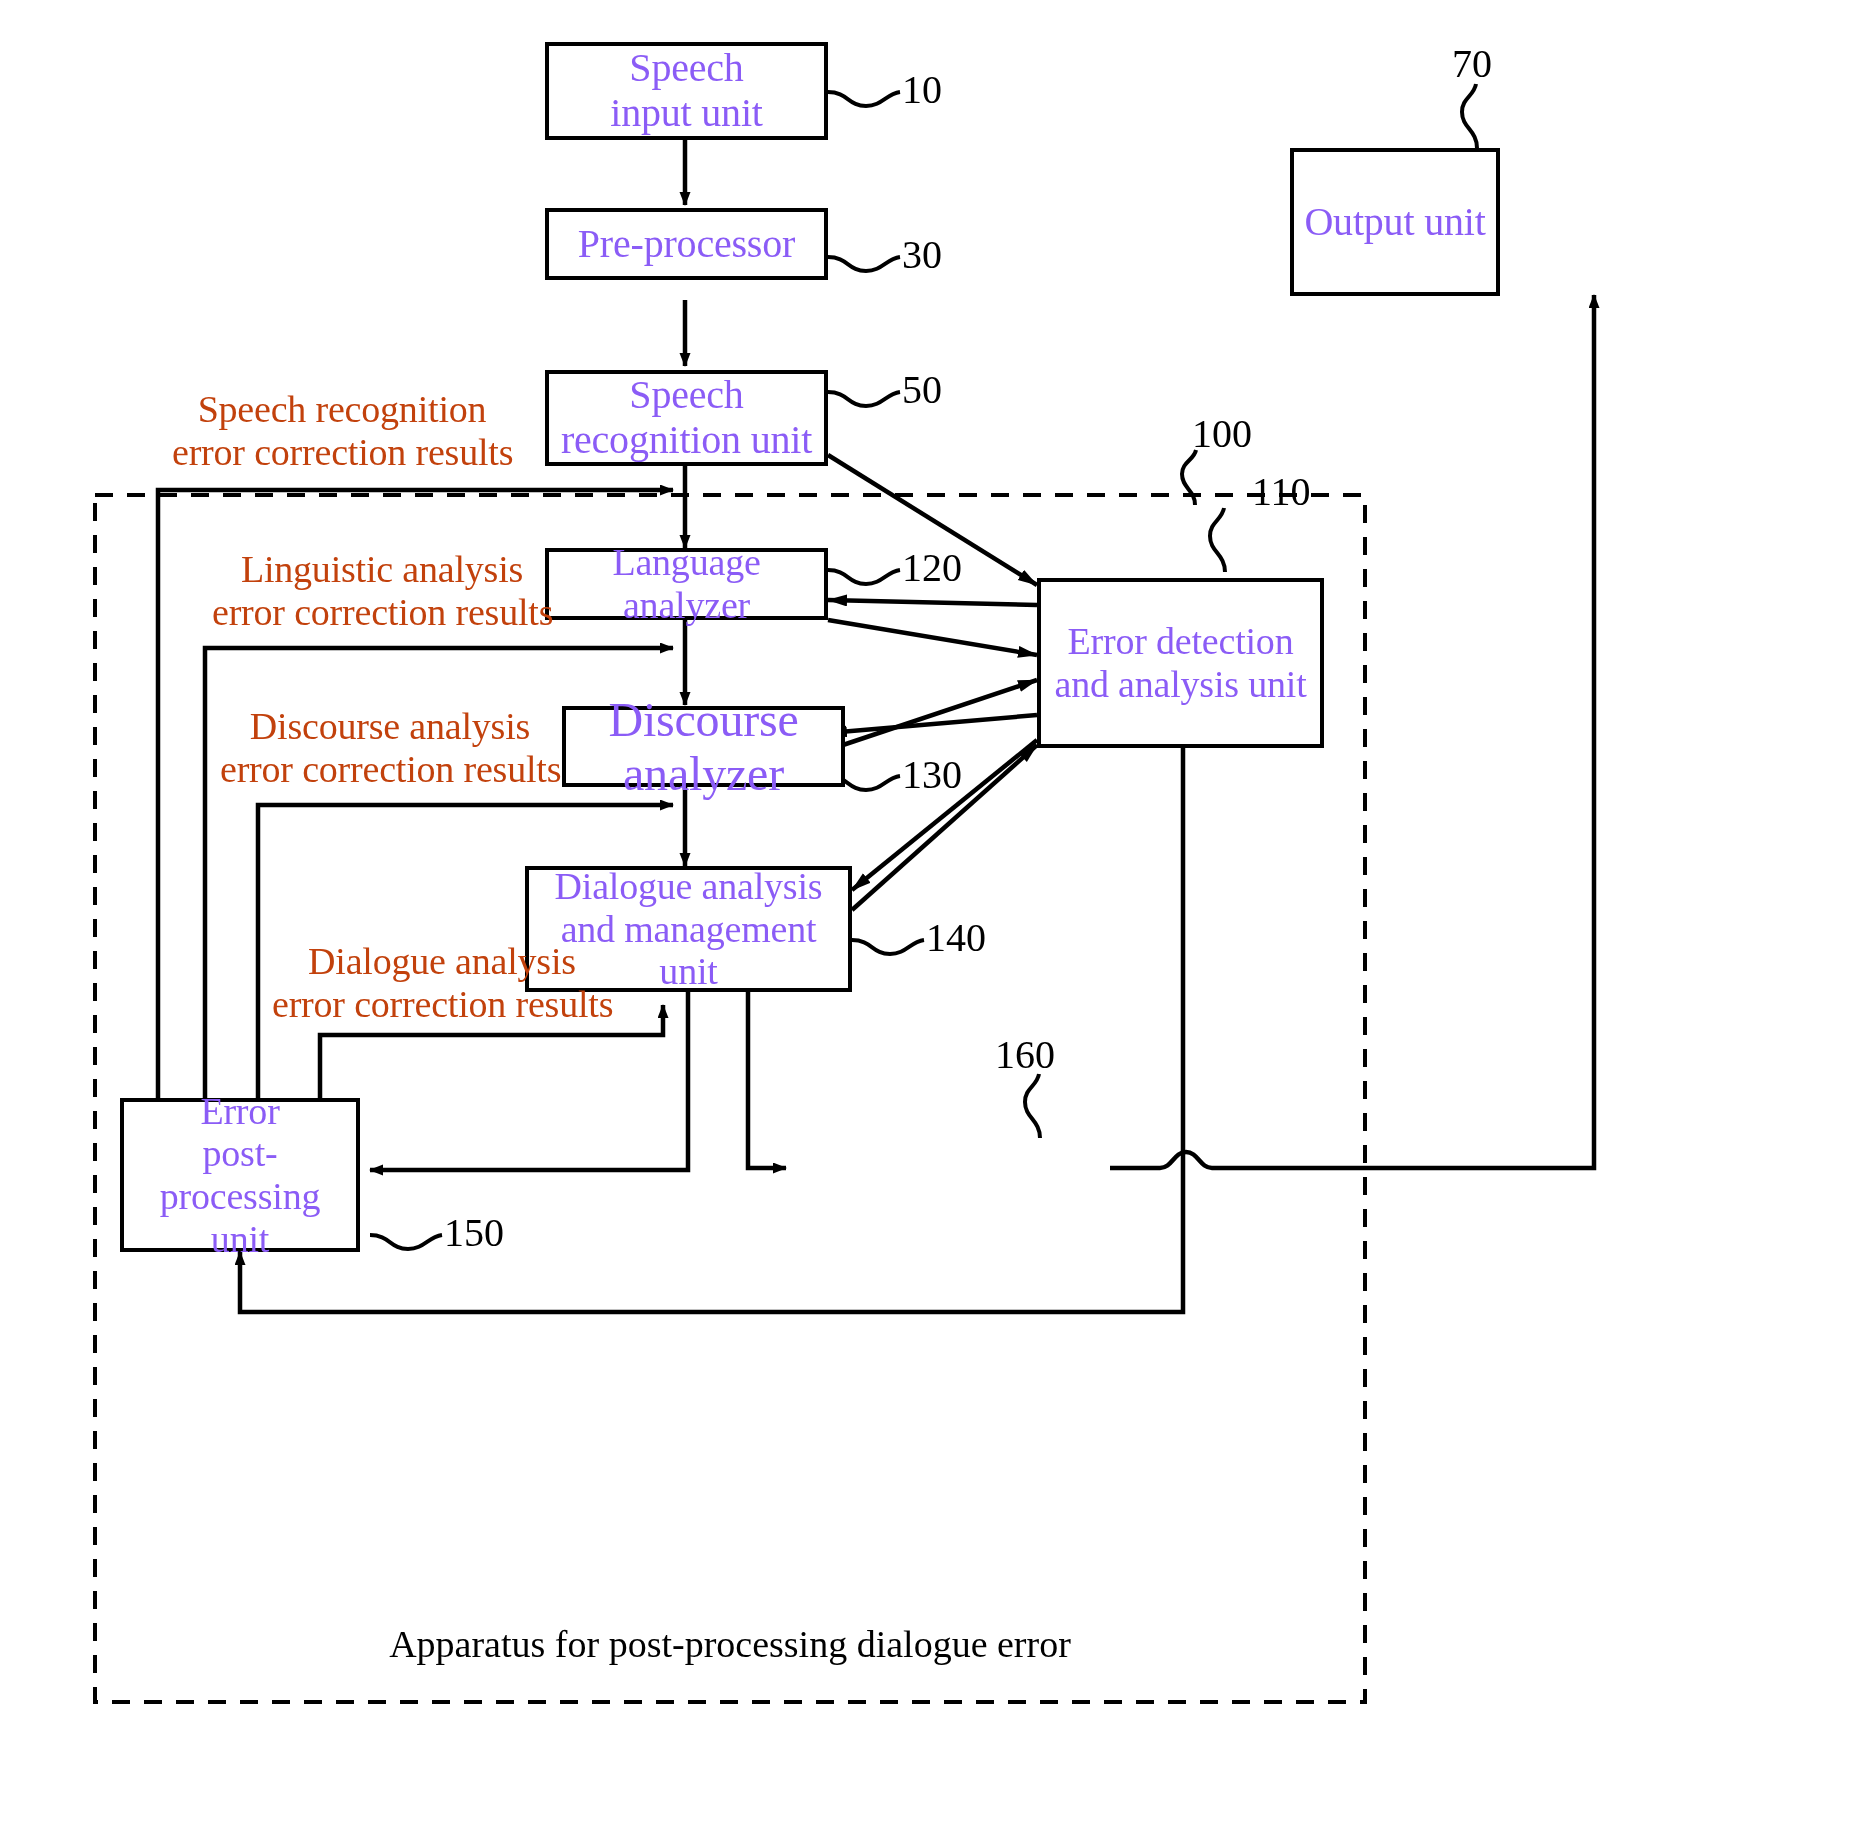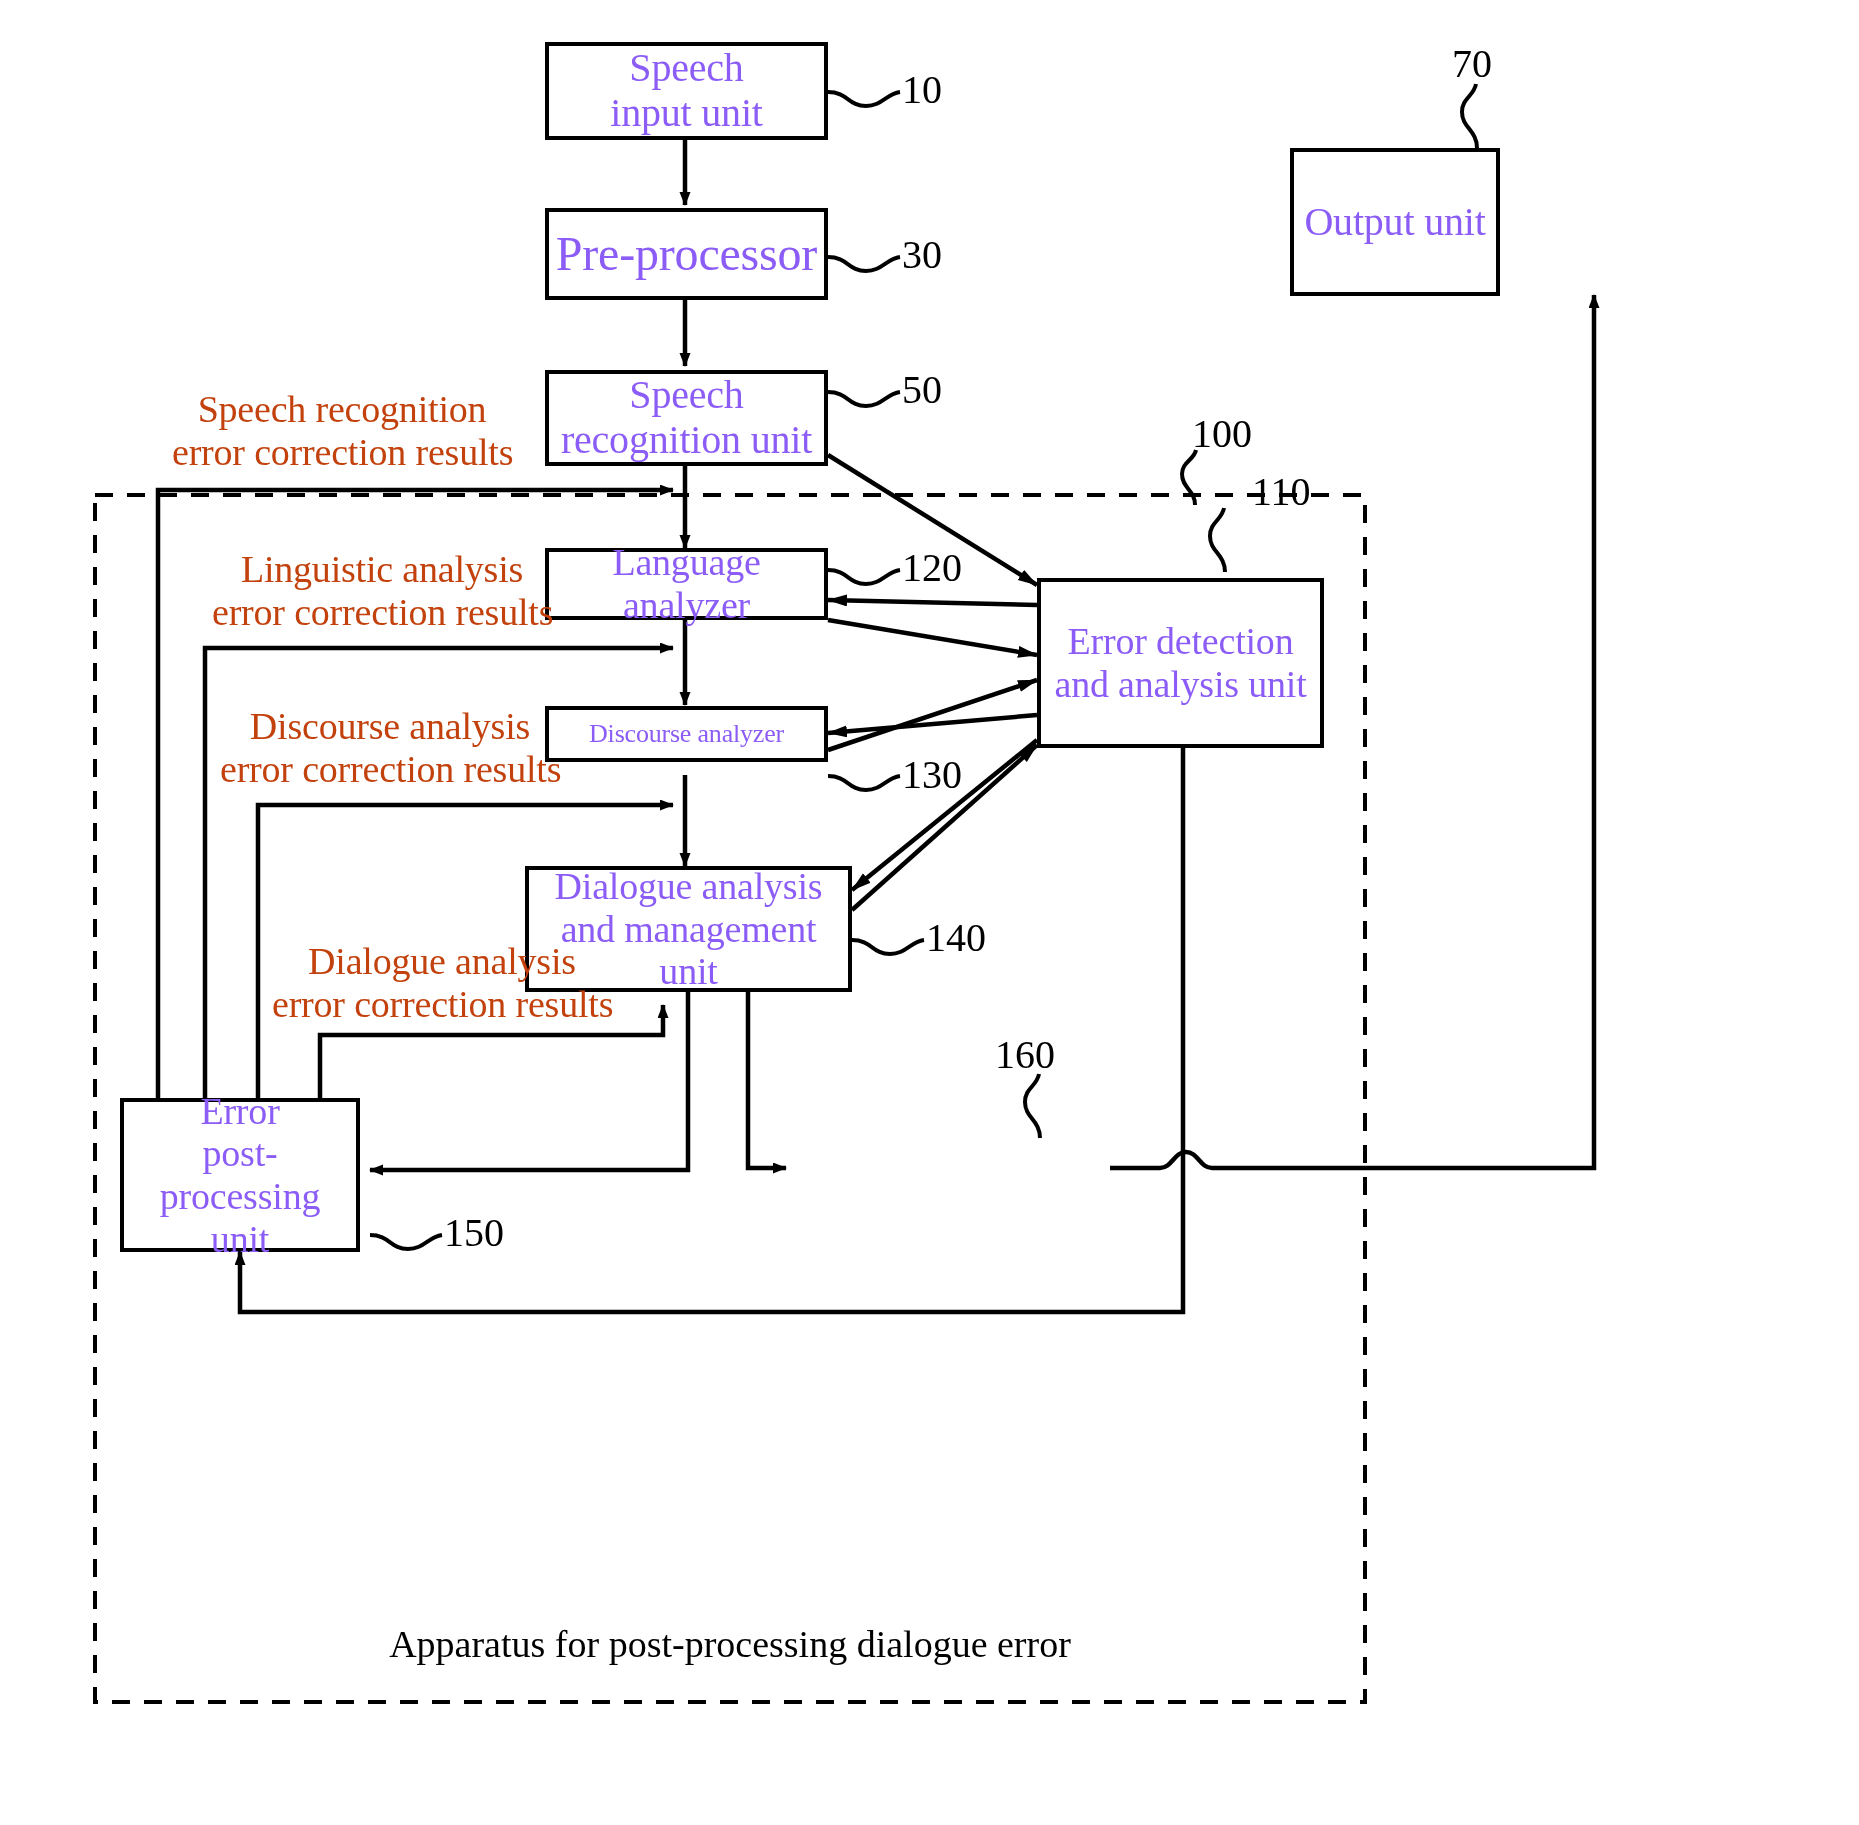--- a/index.html
+++ b/index.html
@@ -131,38 +131,38 @@
     </g>
 
     <rect x="95" y="495" rx="0" ry="0" width="1270" height="1207" fill="none" stroke="#000" stroke-width="4" stroke-dasharray="18 14"></rect>
   </svg>
 
   <div class="box" style="left:545px; top:42px; width:283px; height:98px; font-size:40px;">
     <span style="white-space:pre-line;">Speech
 input unit</span>
   </div>
 
-  <div class="box" style="left:545px; top:208px; width:283px; height:92px; font-size:48px;">
+  <div class="box" style="left:545px; top:208px; width:283px; height:72px; font-size:40px;">
     <span style="white-space:pre-line;">Pre-processor</span>
   </div>
 
   <div class="box" style="left:545px; top:370px; width:283px; height:96px; font-size:40px;">
     <span style="white-space:pre-line;">Speech
 recognition unit</span>
   </div>
 
   <div class="box" style="left:1290px; top:148px; width:210px; height:148px; font-size:40px;justify-content:flex-end;">
     <span style="white-space:pre-line;">Output unit</span>
   </div>
 
   <div class="box" style="left:545px; top:548px; width:283px; height:72px; font-size:38px;">
     <span style="white-space:pre-line;">Language analyzer</span>
   </div>
 
-  <div class="box" style="left:545px; top:706px; width:283px; height:56px; font-size:26px;">
+  <div class="box" style="left:562px; top:706px; width:283px; height:81px; font-size:48px;">
     <span style="white-space:pre-line;">Discourse analyzer</span>
   </div>
 
   <div class="box" style="left:525px; top:866px; width:327px; height:126px; font-size:38px;">
     <span style="white-space:pre-line;">Dialogue analysis
 and management unit</span>
   </div>
 
   <div class="box" style="left:1037px; top:578px; width:287px; height:170px; font-size:38px;">
     <span style="white-space:pre-line;">Error detection

